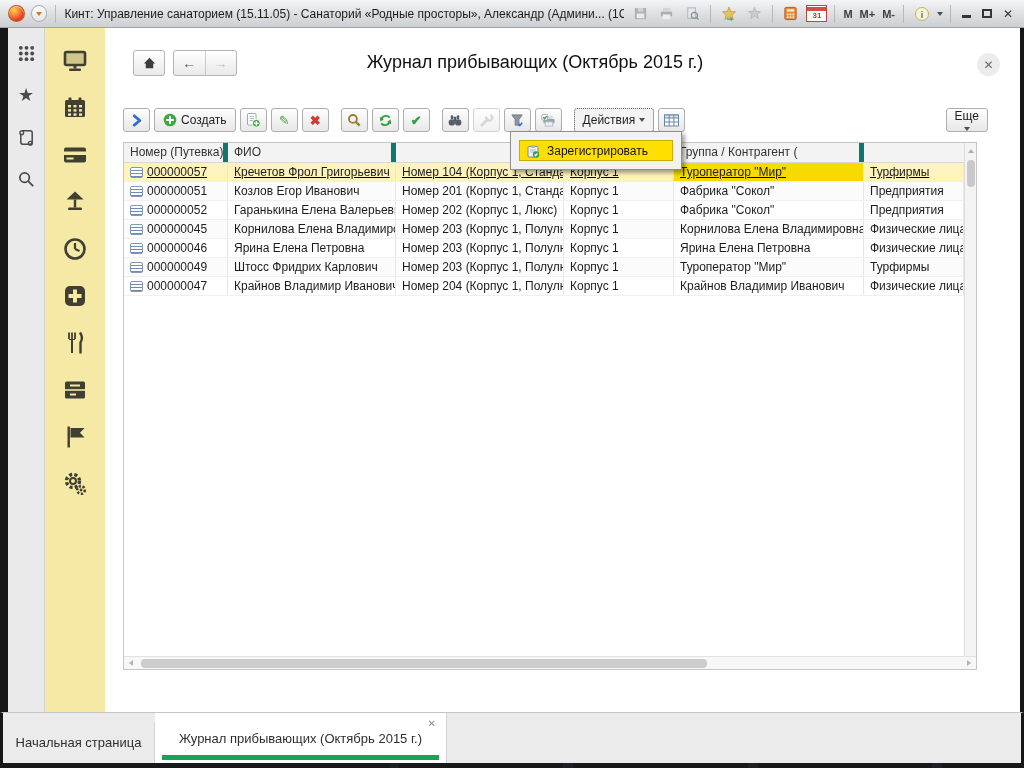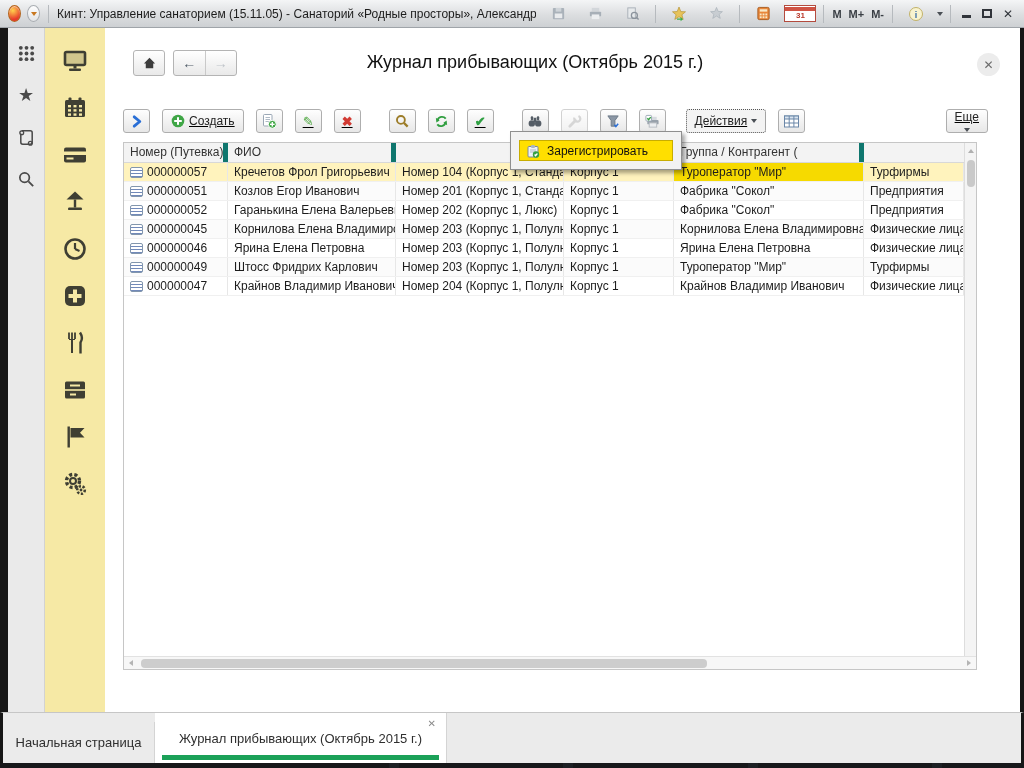--- a/index.html
+++ b/index.html
@@ -8,21 +8,21 @@
 
   
   .titlebar{position:absolute;top:0;left:0;width:1024px;height:28px;
     background:linear-gradient(#f4f5f6,#dcdee0 55%,#cdd0d3);
     border-bottom:1px solid #9fa4a9;display:flex;align-items:center;padding:0 8px;gap:6px;}
   .logo-1c{width:17px;height:17px;border-radius:50%;background:radial-gradient(circle at 35% 30%,#ffd24d,#e8392a 70%);border:1px solid #b3661f;box-shadow:inset 0 1px 1px rgba(255,255,255,.6);}
   .menu-circle{width:17px;height:17px;border-radius:50%;background:linear-gradient(#fefefe,#e3e5e7);border:1px solid #a9adb2;display:flex;align-items:center;justify-content:center;}
   .tb-sep{width:1px;height:18px;background:#b6babe;margin:0 2px;}
   .tb-title{font-size:12px;color:#1d1d1d;white-space:nowrap;overflow:hidden;max-width:560px;}
   .tb-right{margin-left:auto;display:flex;align-items:center;gap:5px;}
-  .tb-ico{width:32px;height:17px;display:flex;align-items:center;justify-content:center;}
+  .tb-ico{width:21px;height:17px;display:flex;align-items:center;justify-content:center;}
   .m-btn{font-size:11px;font-weight:bold;color:#3a3f45;padding:0 1px;}
   .wc{font-size:12px;color:#30343a;width:16px;text-align:center;}
   .wc-min{display:inline-block;width:9px;height:3px;background:#30343a;margin-top:8px;}
   .wc-max{display:inline-block;width:10px;height:9px;border:2px solid #30343a;}
   .tri{width:0;height:0;border-left:3px solid transparent;border-right:3px solid transparent;border-top:4px solid #c87820;}
   .tri.dark{border-top-color:#4a4f55;}
 
   
   .app-body{position:absolute;top:28px;left:0;width:1024px;height:684px;display:flex;}
   .edge-left{width:8px;background:#161616;}
@@ -38,21 +38,21 @@
   .nav-btn{position:absolute;height:26px;border:1px solid #b4b4b4;border-radius:3px;background:linear-gradient(#ffffff,#e9e9e9);display:flex;align-items:center;justify-content:center;font-size:14px;color:#4e5a66;}
   .home-btn{left:28px;top:22px;width:32px;}
   .histgrp{position:absolute;left:68px;top:22px;width:64px;height:26px;border:1px solid #b4b4b4;border-radius:3px;background:linear-gradient(#ffffff,#e9e9e9);display:flex;}
   .histgrp .half{flex:1;display:flex;align-items:center;justify-content:center;font-size:14px;}
   .histgrp .half.back{color:#4e5a66;border-right:1px solid #c9c9c9;}
   .histgrp .half.fwd{color:#bfc4c9;}
   .page-title{position:absolute;left:120px;top:24px;width:620px;text-align:center;font-size:18px;color:#111;white-space:nowrap;}
   .page-close{position:absolute;right:20px;top:25px;width:23px;height:23px;border-radius:50%;background:#ececec;color:#6a6a6a;font-size:12px;display:flex;align-items:center;justify-content:center;}
 
   
-  .toolbar{position:absolute;left:18px;right:32px;top:80px;height:25px;display:flex;align-items:flex-end;gap:12px;text-decoration:underline;}
+  .toolbar{position:absolute;left:18px;right:32px;top:80px;height:25px;display:flex;align-items:flex-start;gap:4px;}
   .tbtn{height:24px;min-width:27px;border:1px solid #aeaeae;border-radius:3px;background:linear-gradient(#fefefe,#e7e7e7);display:flex;align-items:center;justify-content:center;gap:4px;font-size:12px;color:#222;padding:0 4px;}
   .tbtn.txt{padding:0 8px;}
   .tbtn.disabled{opacity:.55;}
   .tbtn.dotted{border:1px dotted #555;background:#f3f3f3;margin-left:8px;}
   .glyph-red{color:#d23b33;font-size:13px;font-weight:bold;}
   .glyph-green{color:#2fa043;font-size:13px;font-weight:bold;}
   .glyph-pencil{color:#4aa53c;font-size:13px;}
   .more-btn{margin-left:auto;flex-direction:column;}
   .gap8{width:4px;}
 
@@ -60,21 +60,21 @@
   .popup{position:absolute;left:405px;top:103px;width:172px;background:#f2f2f2;border:1px solid #8f8f8f;box-shadow:3px 3px 4px rgba(0,0,0,.35);padding:8px;z-index:20;}
   .popup-item{height:21px;background:#ffdf00;border:1px solid #c8ad00;display:flex;align-items:center;gap:7px;padding:0 6px;font-size:12px;color:#111;}
 
   
   .table{position:absolute;left:18px;top:114px;width:854px;height:528px;border:1px solid #c6c6c6;background:#fff;}
   .thead{position:absolute;left:0;top:0;right:12px;height:20px;display:grid;grid-template-columns:104px 168px 168px 110px 190px minmax(0,1fr);background:#f3f3f3;border-bottom:1px solid #d8d8d8;}
   .hcell{font-size:12px;color:#333;padding:2px 6px;white-space:nowrap;overflow:hidden;border-right:5px solid #0f766e;}
   .tbody{position:absolute;left:0;top:20px;right:12px;bottom:13px;overflow:hidden;}
   .trow{display:grid;grid-template-columns:104px 168px 168px 110px 190px minmax(0,1fr);height:19px;border-bottom:1px solid #f0f0f0;}
   .trow:nth-child(even){background:#fbfbfb;}
-  .trow.selected{background:#fff3bd;}
+  .trow.selected{background:#fff3bd;text-decoration:underline;}
   .tcell{font-size:12px;color:#1c1c1c;padding:0 6px;white-space:nowrap;overflow:hidden;display:flex;align-items:center;gap:4px;border-right:1px solid #e7e7e7;}
   .tcell.selcell{background:#f6da00;}
   .doc-icon{flex:0 0 auto;width:13px;height:11px;border:1px solid #8296ad;border-radius:2px;background:
     repeating-linear-gradient(to bottom,#ffffff 0 2px,#7189b9 2px 3px);}
   .vscroll{position:absolute;top:0;right:0;width:12px;bottom:13px;background:#f4f4f4;border-left:1px solid #ddd;}
   .vthumb{position:absolute;left:2px;top:17px;width:8px;height:27px;background:#c9c9c9;border-radius:4px;}
   .varrow{position:absolute;left:3px;top:6px;width:0;height:0;border-left:3px solid transparent;border-right:3px solid transparent;border-bottom:4px solid #b0b0b0;}
   .hscroll{position:absolute;left:0;right:0;bottom:0;height:13px;background:#f7f7f7;border-top:1px solid #e2e2e2;}
   .hthumb{position:absolute;left:17px;top:2px;width:566px;height:9px;background:#cdcdcd;border-radius:4px;}
   .harrow{position:absolute;top:3px;width:0;height:0;border-top:3px solid transparent;border-bottom:3px solid transparent;}

